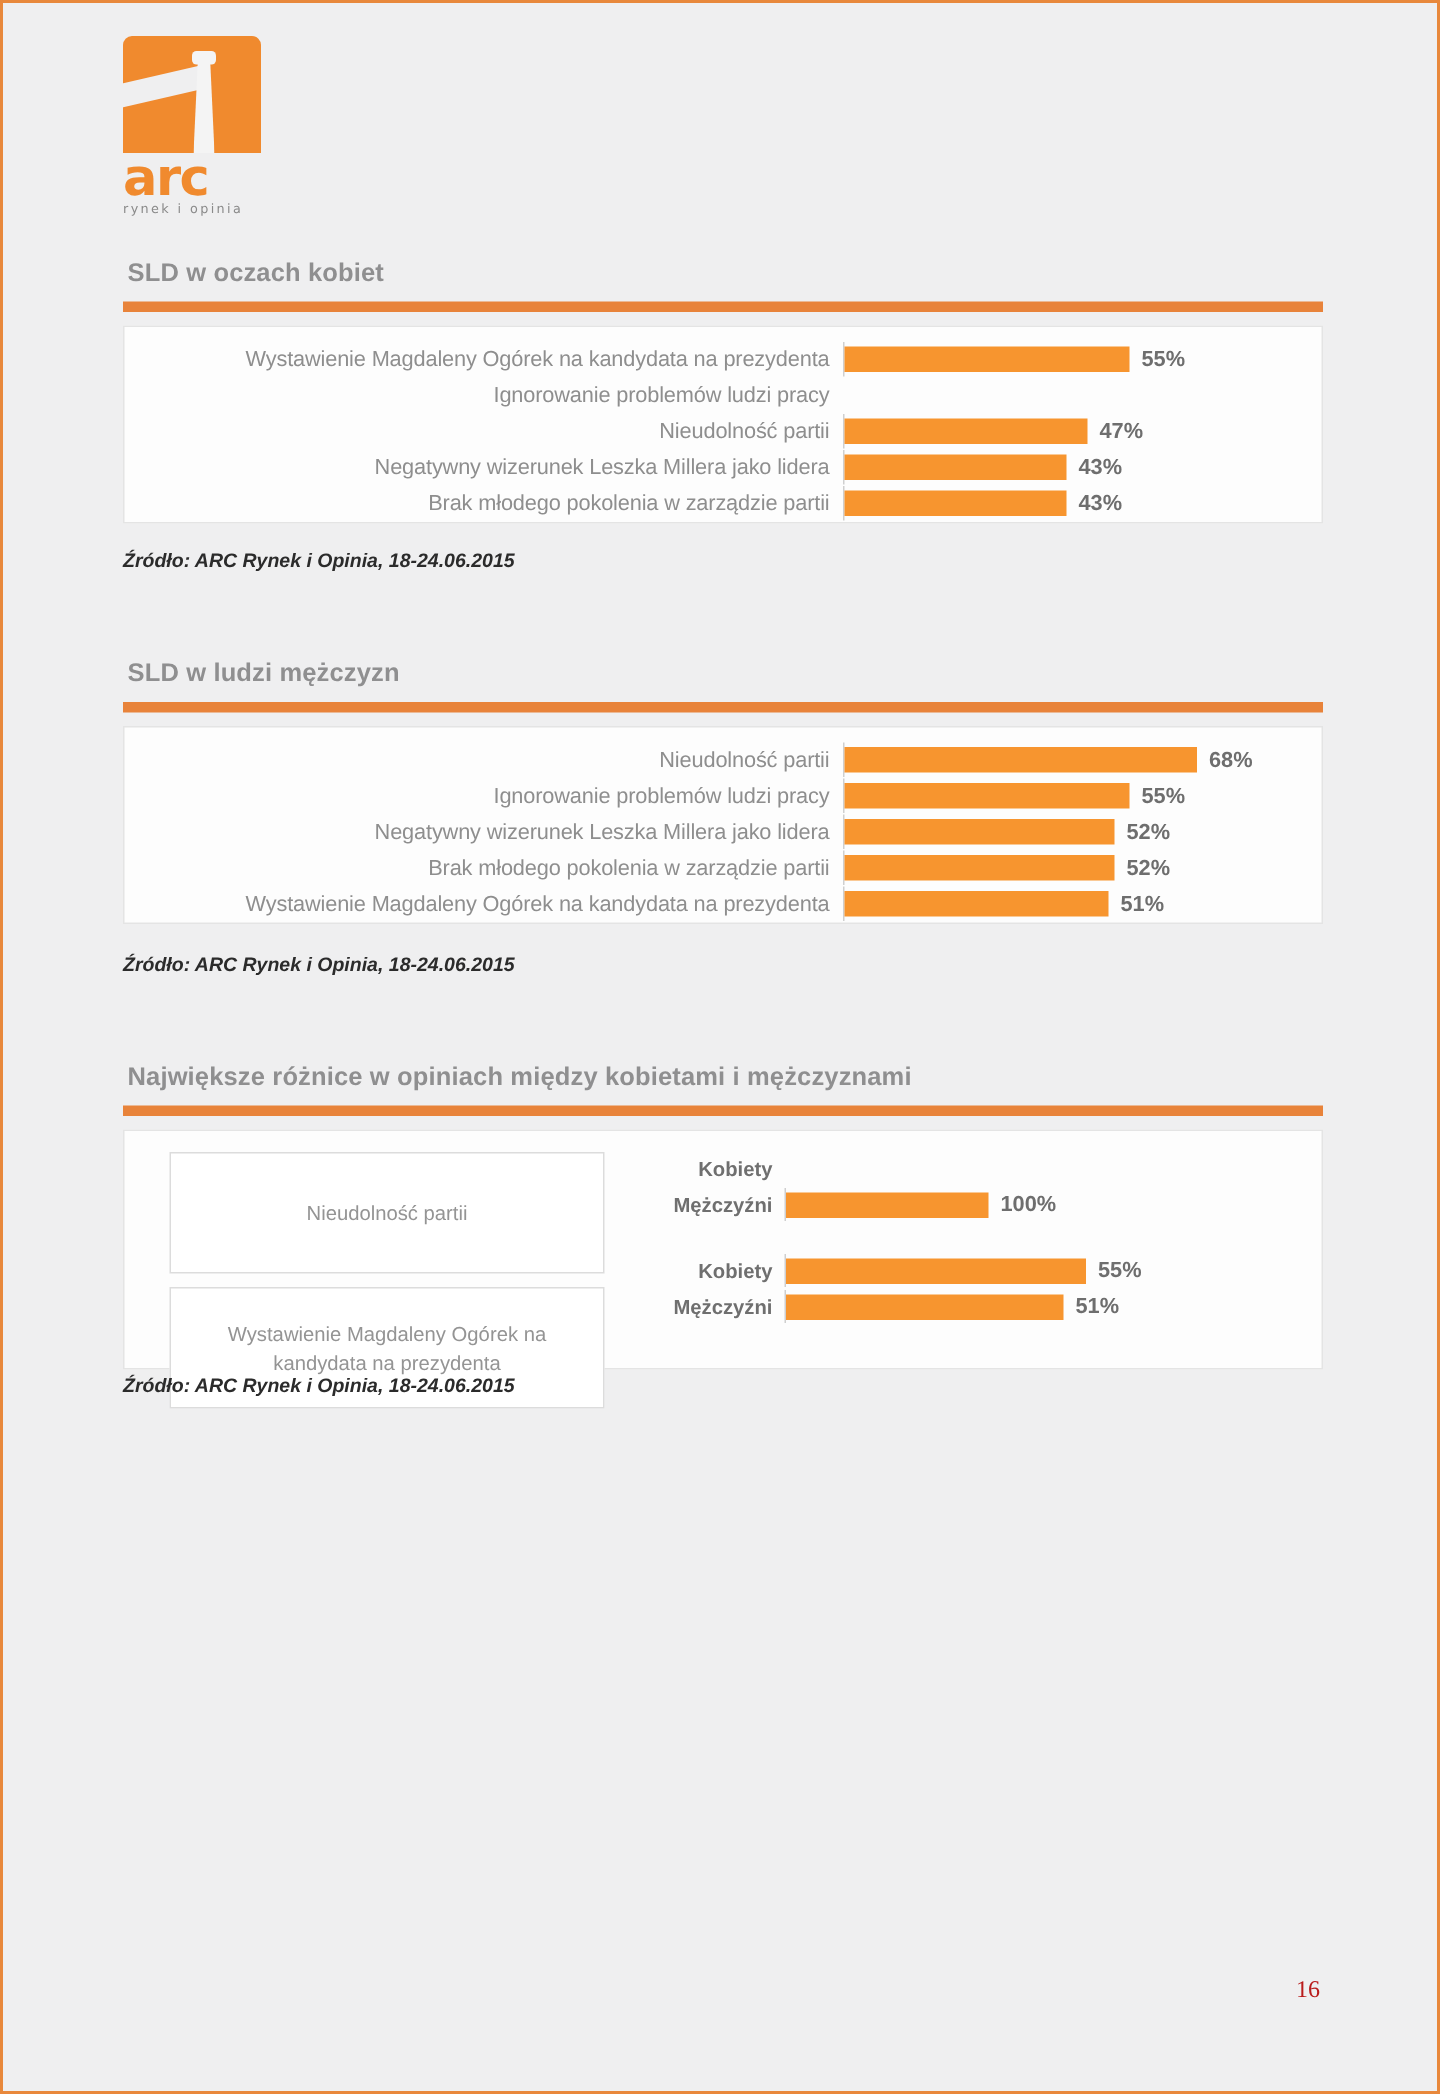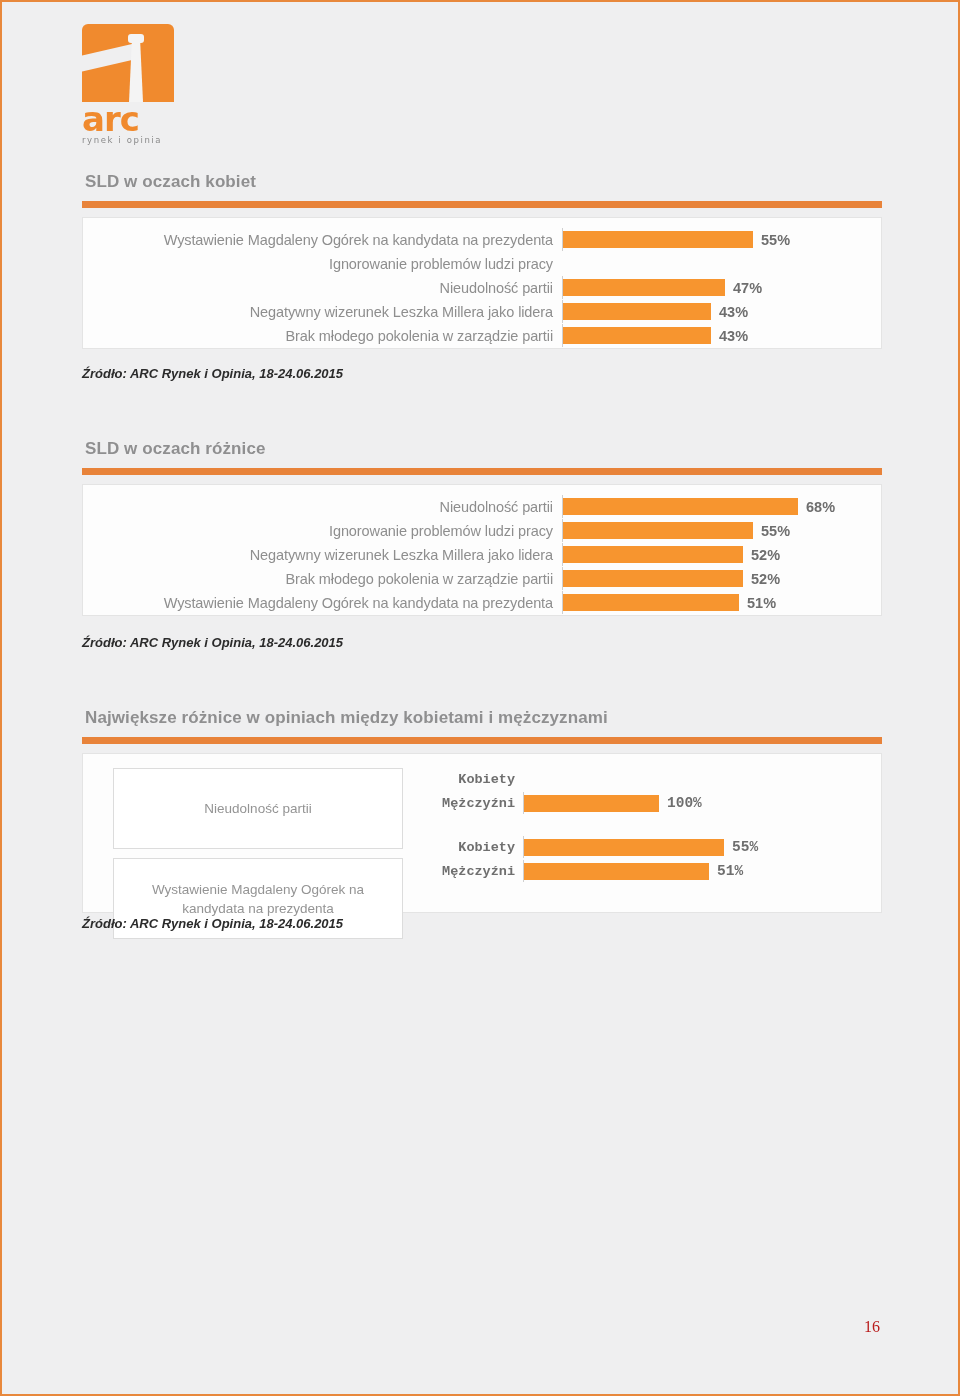--- a/index.html
+++ b/index.html
@@ -180,21 +180,20 @@
     color: #949494;
     line-height: 19px;
     padding: 4px 8px;
   }
   .c3-catbox.g1 { height: 81px; margin-bottom: 9px; }
   .c3-catbox.g2 { height: 81px; }
 
   .c3-plot {
     flex: 1 1 auto;
     padding-left: 12px;
-    font-family: Liberation Mono, monospace;
   }
   .c3-group { margin-bottom: 22px; }
   .c3-group:last-child { margin-bottom: 0; }
   .c3-row {
     display: flex;
     align-items: center;
     height: 22px;
     margin-bottom: 2px;
   }
   .c3-row:last-child { margin-bottom: 0; }
@@ -294,21 +293,21 @@
           </div>
         </div>
 
       </div>
     </div>
   </div>
 
   <div class="source" style="top:364px;">Źródło: ARC Rynek i Opinia, 18-24.06.2015</div>
 
   <div class="section" style="top:437px;">
-    <div class="sec-title">SLD w oczach różnice</div>
+    <div class="sec-title">SLD w ludzi mężczyzn</div>
     <div class="sec-rule"></div>
     <div class="panel" style="height:132px;">
       <div class="chart c12">
 
         <div class="row">
           <div class="cat-label">Nieudolność partii</div>
           <div class="bar-area">
             <div class="bar" style="width:235px;"></div>
             <div class="bar-val">68%</div>
           </div>

